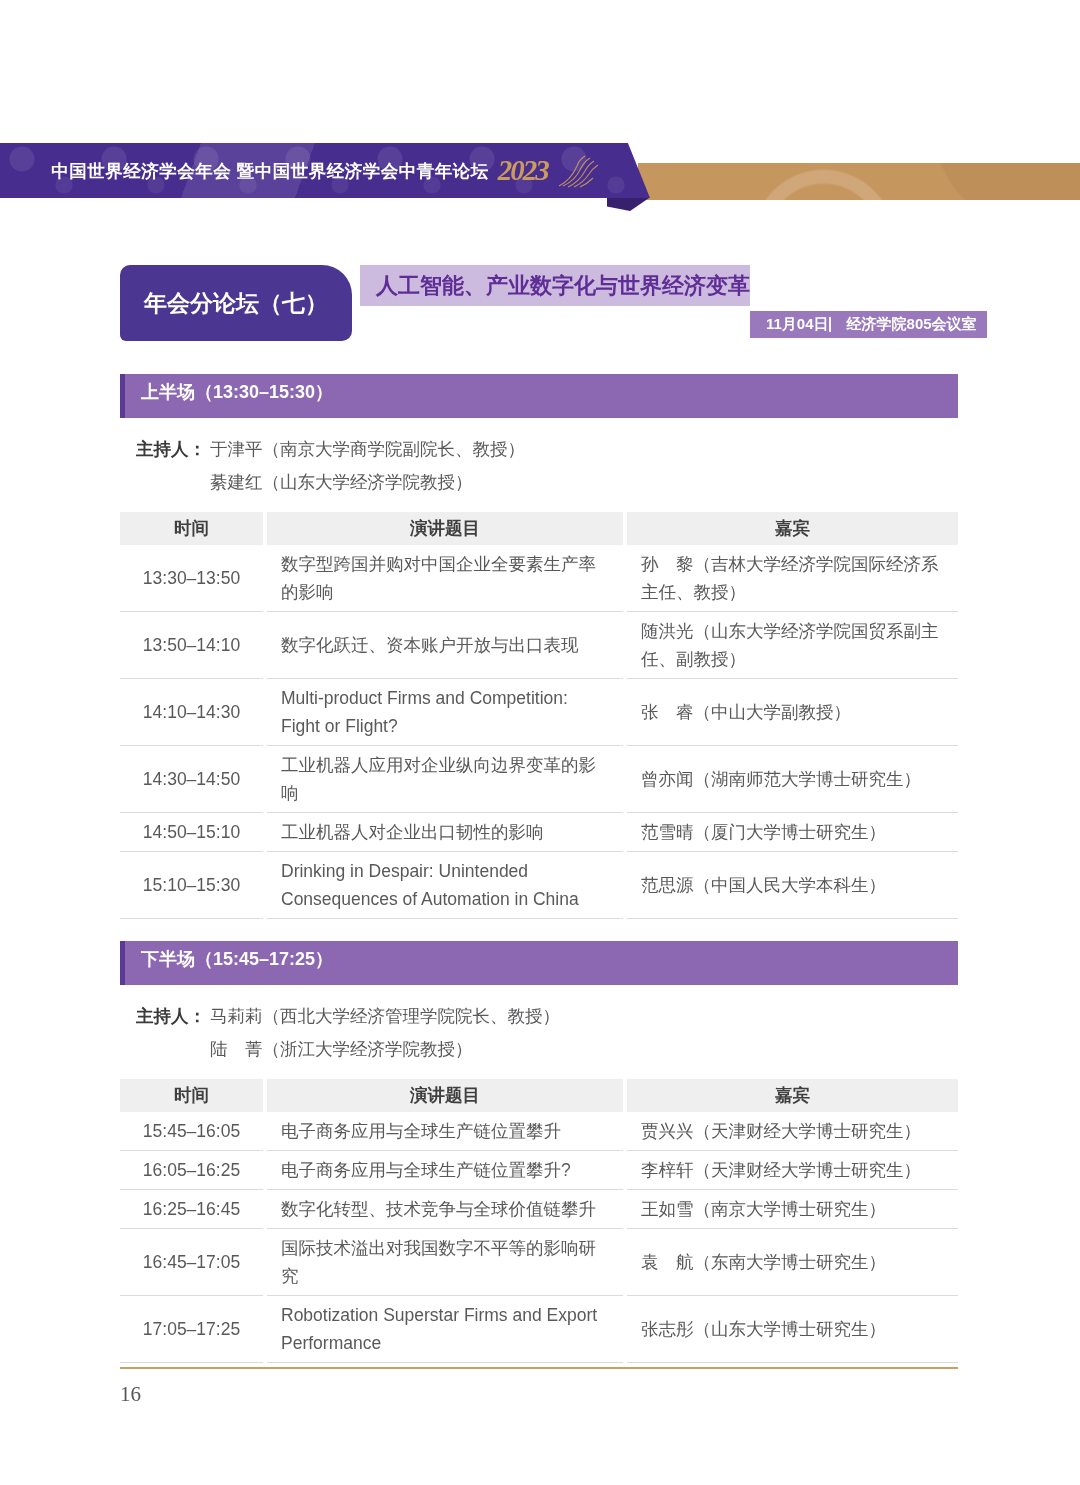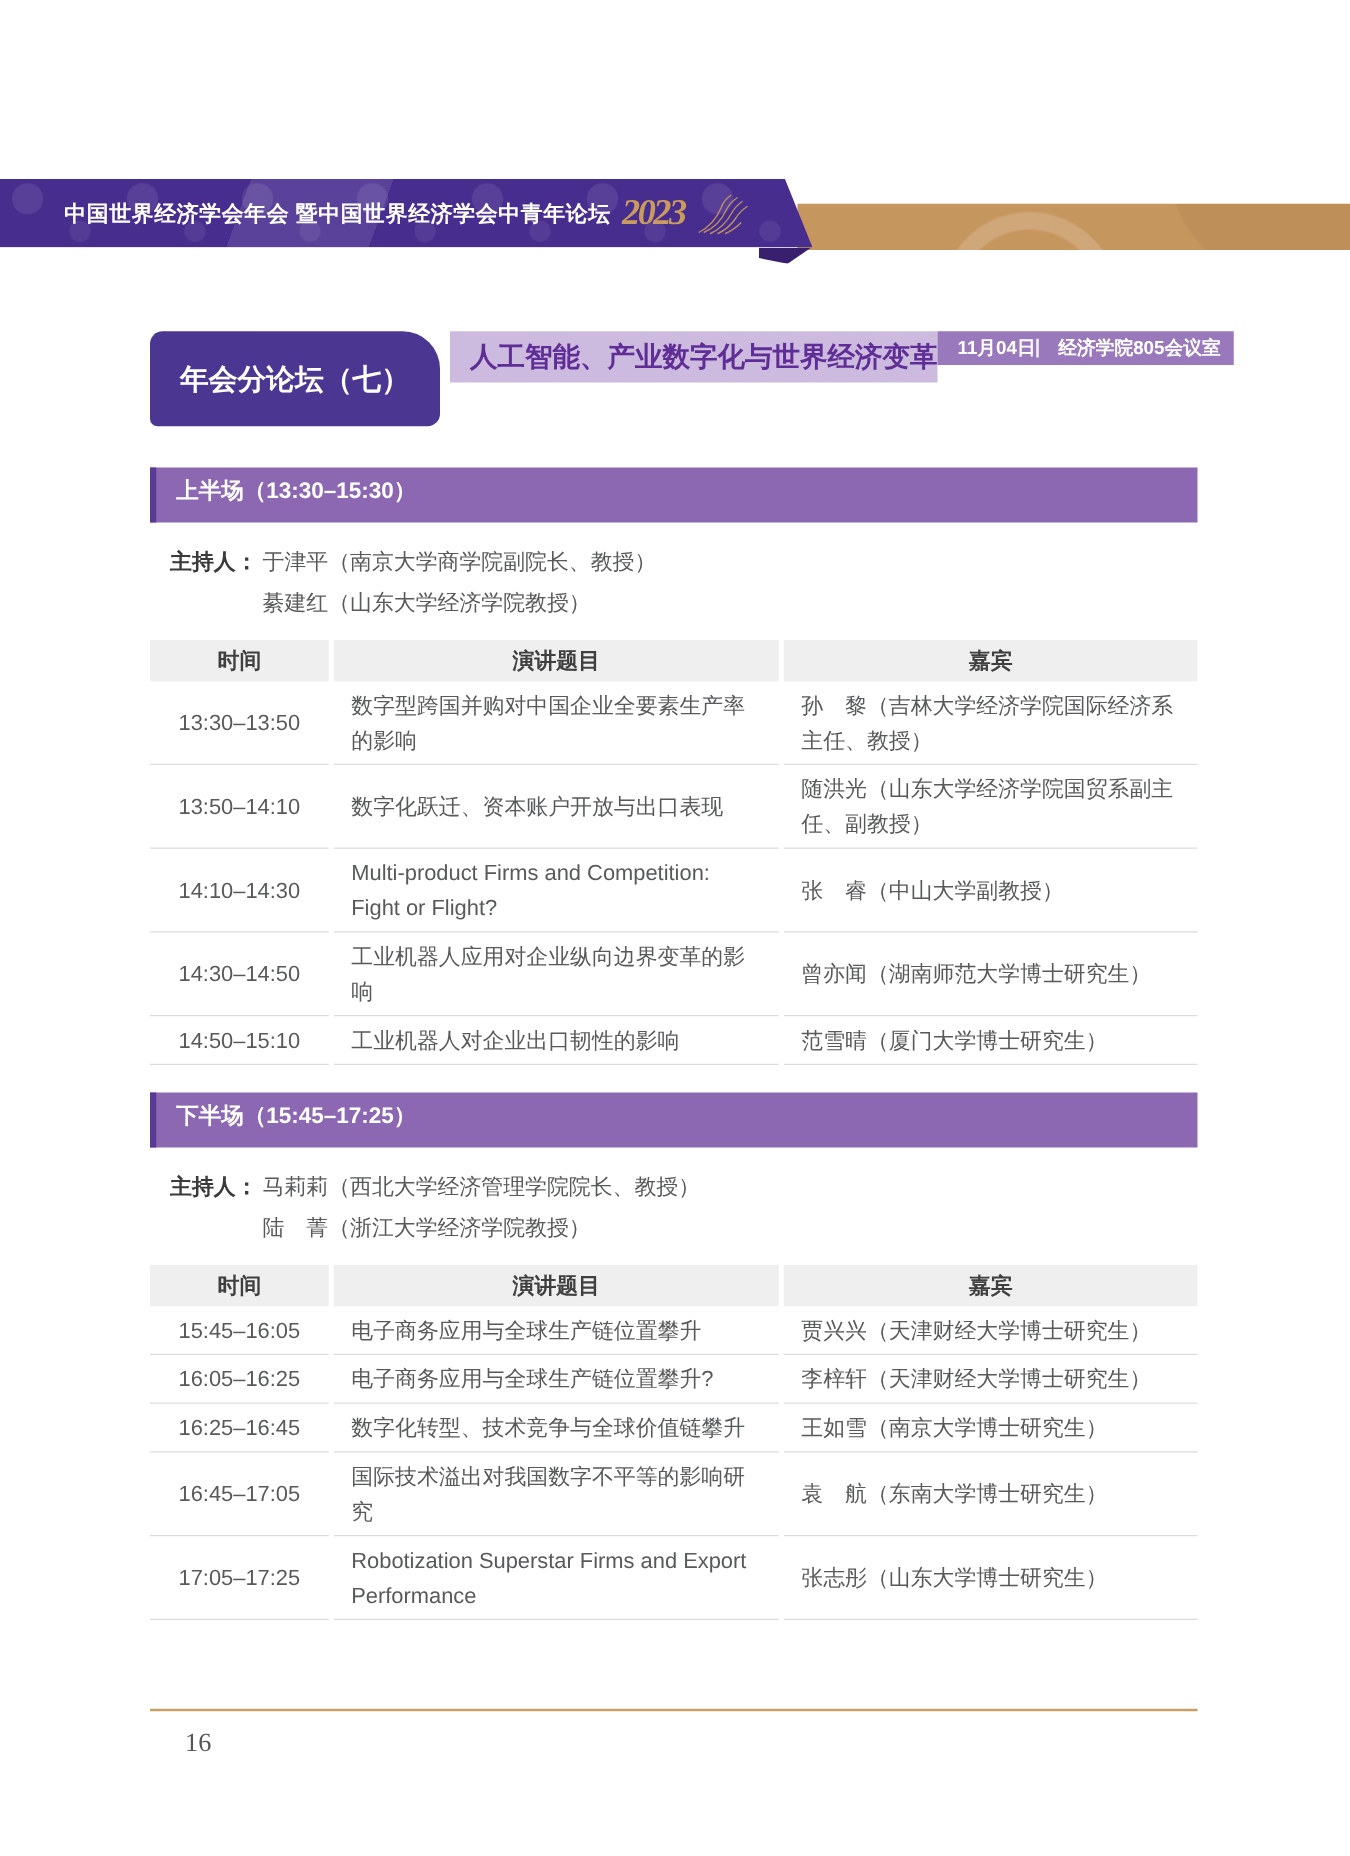--- a/index.html
+++ b/index.html
@@ -50,21 +50,21 @@
     color:#ffffff;font-size:23px;font-weight:bold;
     display:flex;align-items:center;justify-content:center;flex-shrink:0;
   }
   .forum-right{flex:1;display:flex;}
   .forum-title{
     height:41px;background:#CDBADF;color:#5F2D96;font-size:22px;font-weight:bold;
     line-height:41px;padding-left:16px;white-space:nowrap;
   }
   .forum-meta{
     height:27px;background:#9979BC;color:#ffffff;font-size:15px;font-weight:bold;
-    display:flex;align-items:center;padding:0 10px 0 16px;
+    display:flex;align-items:center;padding:0 10px 0 16px;margin-top:46px;
   }
   .forum-date{white-space:nowrap;}
   .meta-spacer{flex:1;}
   .venue-sep{width:2px;height:15px;background:rgba(255,255,255,0.9);margin-right:16px;}
   .forum-venue{white-space:nowrap;}
 
   
   .session-band{
     margin-top:33px;height:44px;background:#8C68B2;border-left:5px solid #5B3A94;
     color:#ffffff;font-size:18px;font-weight:bold;line-height:36px;padding-left:16px;
@@ -91,21 +91,20 @@
   }
   .td.time{justify-content:center;text-align:left;white-space:nowrap;}
   .td.topic{padding-left:14px;padding-right:12px;}
   .td.guest{padding-left:14px;padding-right:6px;}
 
   
   .footer-line{position:absolute;left:120px;width:838px;top:1367px;border-top:2px solid #C9A063;}
   .page-num{
     position:absolute;left:120px;top:1382px;color:#555555;font-size:21px;
     font-family:"Liberation Serif","DejaVu Serif",serif;
-    margin-left:28px;
   }
 </style>
 </head>
 <body>
 
 <div class="page">
 
   <div class="gold-band"></div>
   <div class="ribbon">
     <span class="ribbon-title">中国世界经济学会年会 暨中国世界经济学会中青年论坛</span>
@@ -176,20 +175,25 @@
       <div class="t-row">
         <div class="td time">14:30–14:50</div>
         <div class="td topic">工业机器人应用对企业纵向边界变革的影响</div>
         <div class="td guest">曾亦闻（湖南师范大学博士研究生）</div>
       </div>
       <div class="t-row">
         <div class="td time">14:50–15:10</div>
         <div class="td topic">工业机器人对企业出口韧性的影响</div>
         <div class="td guest">范雪晴（厦门大学博士研究生）</div>
       </div>
+      <div class="t-row">
+        <div class="td time">15:10–15:30</div>
+        <div class="td topic">Drinking in Despair: Unintended Consequences of Automation in China</div>
+        <div class="td guest">范思源（中国人民大学本科生）</div>
+      </div>
     </div>
 
     <div class="session-band second">下半场（15:45–17:25）</div>
 
     <div class="hosts">
       <div class="host-row">
         <span class="host-label">主持人：</span>
         <span class="host-name">马莉莉（西北大学经济管理学院院长、教授）</span>
       </div>
       <div class="host-row">

